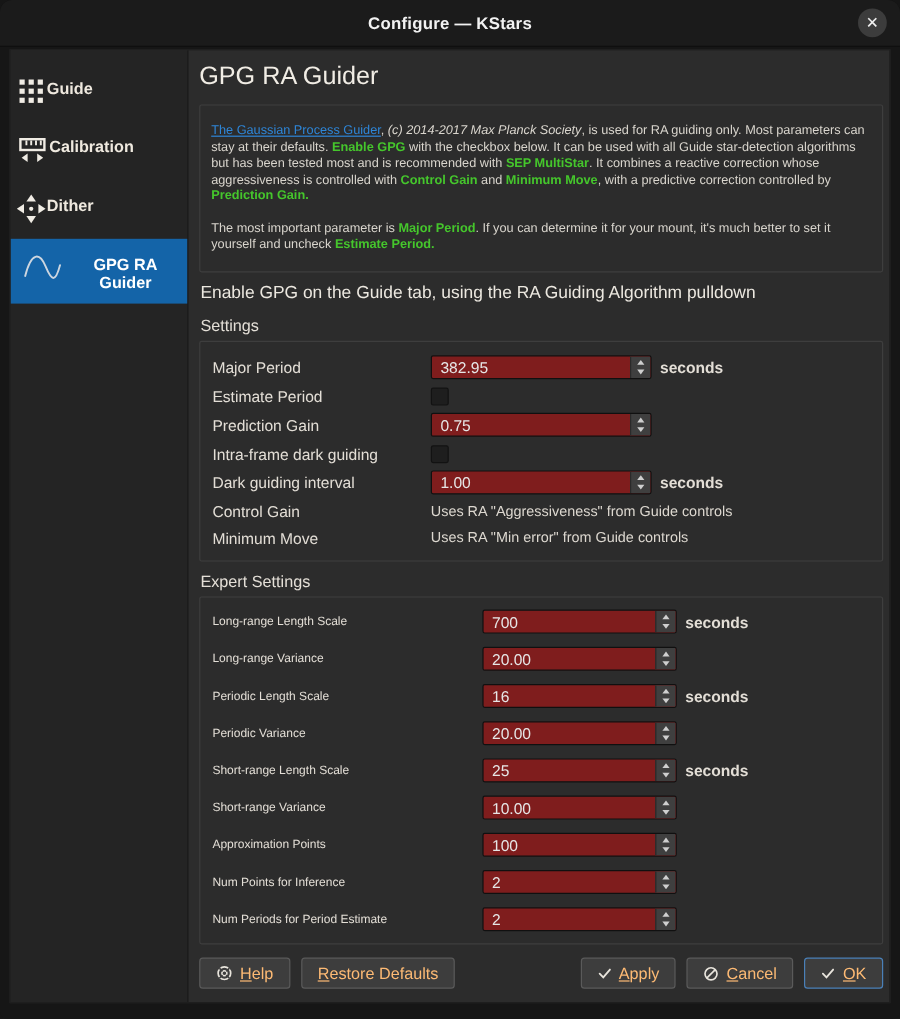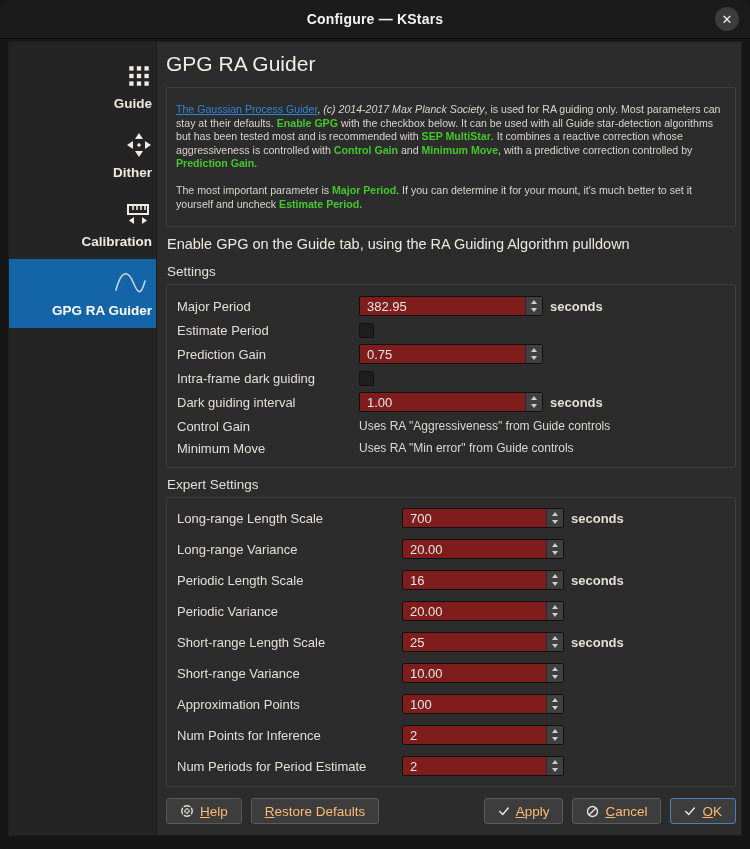--- a/index.html
+++ b/index.html
@@ -11,21 +11,21 @@
   }
   .window{width:750px;height:849px;border-radius:10px 10px 6px 6px;overflow:hidden;background:#161616;display:flex;flex-direction:column;}
   
   .titlebar{height:38px;background:#1b1b1b;border-bottom:1px solid #0c0c0c;display:flex;align-items:center;justify-content:center;position:relative;border-radius:10px 10px 0 0;}
   .titlebar .title{font-size:14px;font-weight:bold;color:#f2f2f2;letter-spacing:.2px;}
   .close-btn{position:absolute;right:11px;top:7px;width:24px;height:24px;border-radius:50%;background:#3c3c3c;color:#efefef;display:flex;align-items:center;justify-content:center;font-size:13px;font-weight:bold;cursor:pointer;}
   
   .window-body{flex:1;margin:2px 8px 13px 8px;display:flex;background:#2c2c2c;border:1px solid #1e1e1e;}
   
   .sidebar{width:148px;background:#242424;border-right:1px solid #1b1b1b;padding-top:10px;box-sizing:border-box;}
-  .side-item{display:flex;flex-direction:column;align-items:flex-end;padding:9px 4px 10px 4px;cursor:pointer;}
+  .side-item{display:flex;flex-direction:row;align-items:flex-start;padding:9px 4px 10px 4px;cursor:pointer;}
   .side-item .icon{height:30px;display:flex;align-items:center;justify-content:center;}
   .side-item .lbl{margin-top:5px;font-size:13.5px;font-weight:bold;color:#efe9df;text-align:center;}
   .side-item.selected{background:#1464a8;}
   .side-item.selected .lbl{color:#ffffff;}
   
   .main{flex:1;padding:4px 5px 0 9px;box-sizing:border-box;display:flex;flex-direction:column;}
   h1.page-title{font-size:21px;font-weight:400;color:#f1ede5;margin:6px 0 11px 0;}
   .desc-box{border:1px solid #3e3e3e;border-radius:2px;padding:15px 9px;font-size:10.6px;line-height:13.6px;color:#d9d5cd;}
   .desc-box p{margin:0;}
   .desc-box p + p{margin-top:13px;}
@@ -35,21 +35,21 @@
   .enable-note{font-size:14.5px;color:#ece8e0;margin:9px 0 8px 1px;}
   .section-title{font-size:13.5px;color:#e4dfd7;margin:4px 0 5px 1px;}
   .groupbox{border:1px solid #3e3e3e;border-radius:2px;padding:8px 10px;box-sizing:border-box;}
   
   .srow{display:flex;align-items:center;}
   .srow.h26{height:26px;}
   .srow.h22{height:22px;}
   .xrow{display:flex;align-items:center;height:24px;margin-bottom:7px;}
   .xrow:last-child{margin-bottom:0;}
   .slabel{width:182px;font-size:13px;color:#e3ded6;flex:none;}
-  .xlabel{width:225px;font-size:13px;color:#e3ded6;flex:none;}
+  .xlabel{width:225px;font-size:10px;color:#e3ded6;flex:none;}
   .valcol-s{width:184px;flex:none;}
   .valcol-x{width:162px;flex:none;}
   .suffix{font-size:13px;color:#e3ded6;margin-left:7px;font-weight:bold;}
   .note{font-size:12px;color:#ddd8d0;}
   
   .spinbox{display:flex;height:20px;background:#7f1d1d;border:1px solid #101010;border-radius:2px;box-sizing:border-box;overflow:hidden;}
   .spin-input{flex:1;min-width:0;background:transparent;border:none;outline:none;color:#e6e6e6;font-size:13px;padding:0 7px;font-family:"Liberation Sans","DejaVu Sans",sans-serif;}
   .spin-btns{width:16px;background:#3f3f3f;display:flex;flex-direction:column;align-items:center;justify-content:center;cursor:pointer;border-left:1px solid #2a2a2a;}
   .tri-up{width:0;height:0;border-left:3.5px solid transparent;border-right:3.5px solid transparent;border-bottom:4.5px solid #cfcfcf;margin-bottom:2px;}
   .tri-dn{width:0;height:0;border-left:3.5px solid transparent;border-right:3.5px solid transparent;border-top:4.5px solid #cfcfcf;margin-top:2px;}
@@ -93,50 +93,50 @@
             <rect x="3" y="17" width="4" height="4"></rect>
                 <rect x="10" y="17" width="4" height="4"></rect>
                 <rect x="17" y="17" width="4" height="4"></rect>
           </g>
             </svg>
         </span>
         <span class="lbl">Guide</span>
       </div>
       <div class="side-item">
         <span class="icon">
-          <svg width="26" height="26" viewBox="0 0 26 26">
-            <g fill="#f0ece4">
-              <path d="M13 1 L17 7 L9 7 Z"></path>
-              <path d="M13 25 L17 19 L9 19 Z"></path>
-              <path d="M1 13 L7 9 L7 17 Z"></path>
-              <path d="M25 13 L19 9 L19 17 Z"></path>
-              <circle cx="13" cy="13" r="1.8"></circle>
-            </g>
-          </svg>
-        </span>
-        <span class="lbl">Dither</span>
-      </div>
-      <div class="side-item">
-        <span class="icon">
           <svg width="28" height="28" viewBox="0 0 28 28">
             <rect x="4" y="5" width="20" height="9" fill="none" stroke="#f0ece4" stroke-width="2"></rect>
             <g stroke="#f0ece4" stroke-width="1.6">
               <line x1="9" y1="6" x2="9" y2="10"></line>
                 <line x1="13" y1="6" x2="13" y2="10"></line>
                 <line x1="17" y1="6" x2="17" y2="10"></line>
                 <line x1="21" y1="6" x2="21" y2="10"></line>
             </g>
             <g fill="#f0ece4">
               <path d="M10 17 L5 20.5 L10 24 Z"></path>
               <path d="M18 17 L23 20.5 L18 24 Z"></path>
             </g>
           </svg>
         </span>
         <span class="lbl">Calibration</span>
       </div>
+      <div class="side-item">
+        <span class="icon">
+          <svg width="26" height="26" viewBox="0 0 26 26">
+            <g fill="#f0ece4">
+              <path d="M13 1 L17 7 L9 7 Z"></path>
+              <path d="M13 25 L17 19 L9 19 Z"></path>
+              <path d="M1 13 L7 9 L7 17 Z"></path>
+              <path d="M25 13 L19 9 L19 17 Z"></path>
+              <circle cx="13" cy="13" r="1.8"></circle>
+            </g>
+          </svg>
+        </span>
+        <span class="lbl">Dither</span>
+      </div>
       <div class="side-item selected">
         <span class="icon">
           <svg width="44" height="30" viewBox="0 0 44 30">
             <path d="M8 22 C 13 2, 20 2, 25 14 S 33 28, 37 13" fill="none" stroke="#cdd6e0" stroke-width="1.6" stroke-linecap="round"></path>
           </svg>
         </span>
         <span class="lbl">GPG RA Guider</span>
       </div>
     </div>
 

